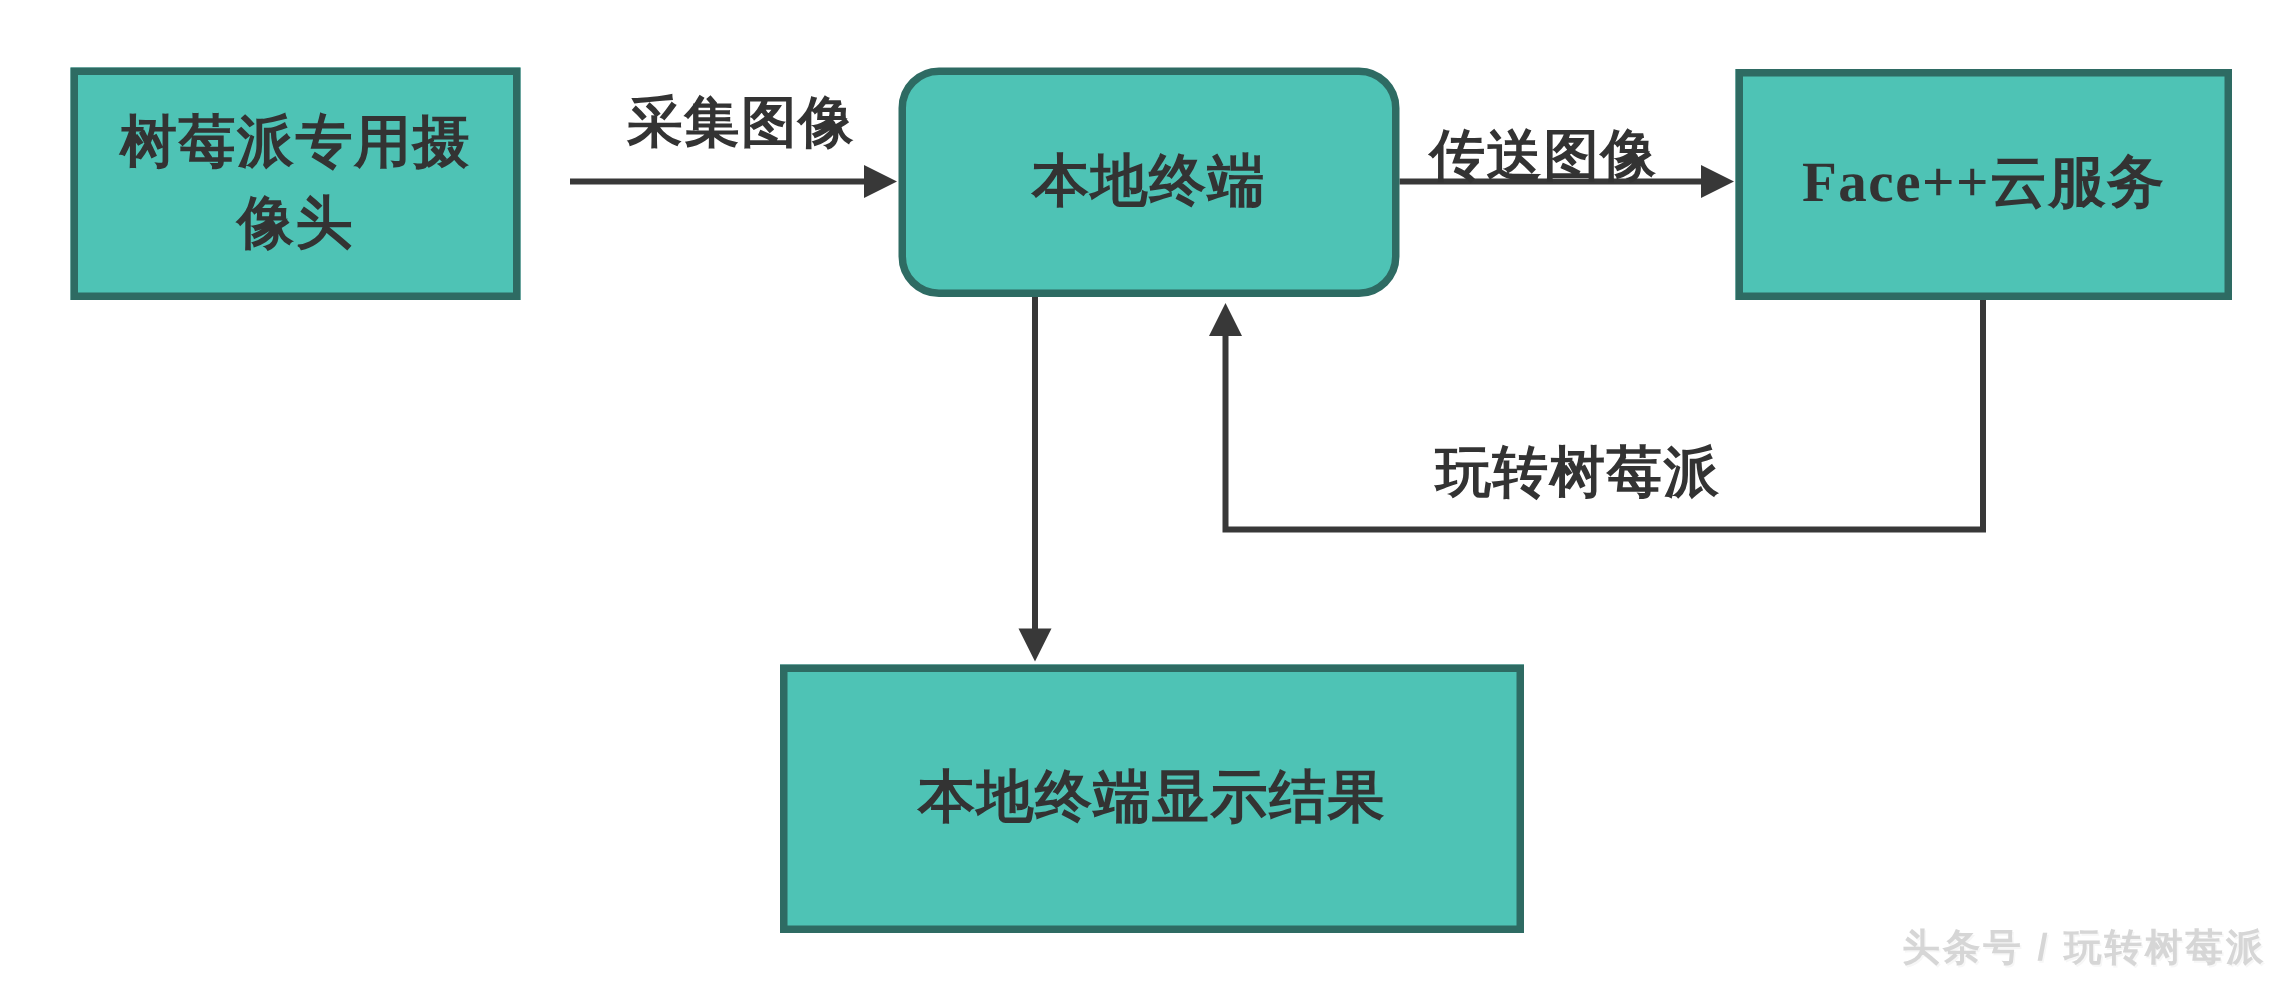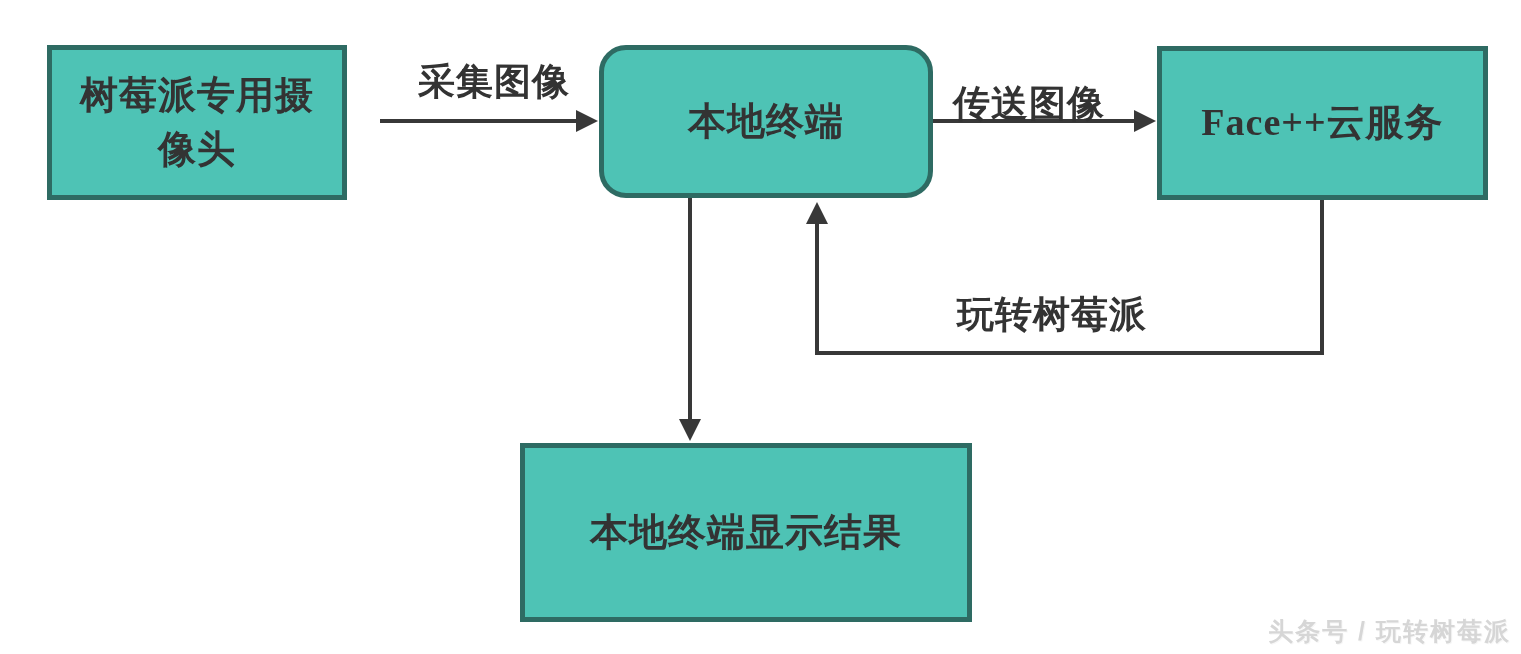--- a/index.html
+++ b/index.html
@@ -30,21 +30,21 @@
     text-align:center;
     font-weight:bold;
     font-size:38px;
     line-height:1.4;
     color:var(--label-text);
     letter-spacing:1px;
   }
   .node-camera{left:47px;top:45px;width:300px;height:155px;padding:0 18px;}
   .node-local-terminal{left:599px;top:45px;width:334px;height:153px;border-radius:27px;}
   .node-face-cloud{left:1157px;top:46px;width:331px;height:154px;align-items:center;}
-  .node-display-result{left:520px;top:443px;width:452px;height:179px;}
+  .node-display-result{left:520px;top:443px;width:496px;height:179px;}
   .edge-label{
     position:absolute;
     font-weight:bold;
     font-size:37px;
     color:var(--label-text);
     text-align:center;
     white-space:nowrap;
     letter-spacing:1px;
   }
   .label-capture{left:404px;top:57px;width:180px;}

